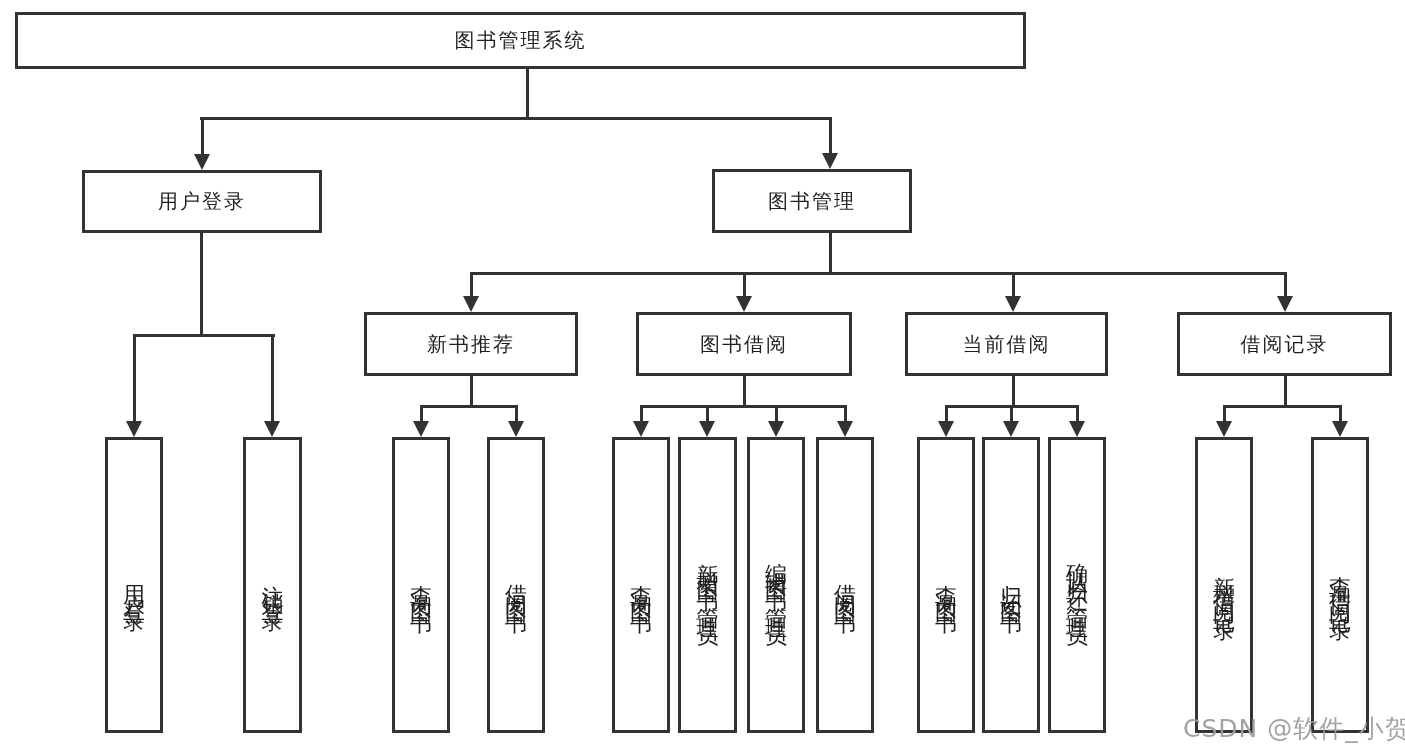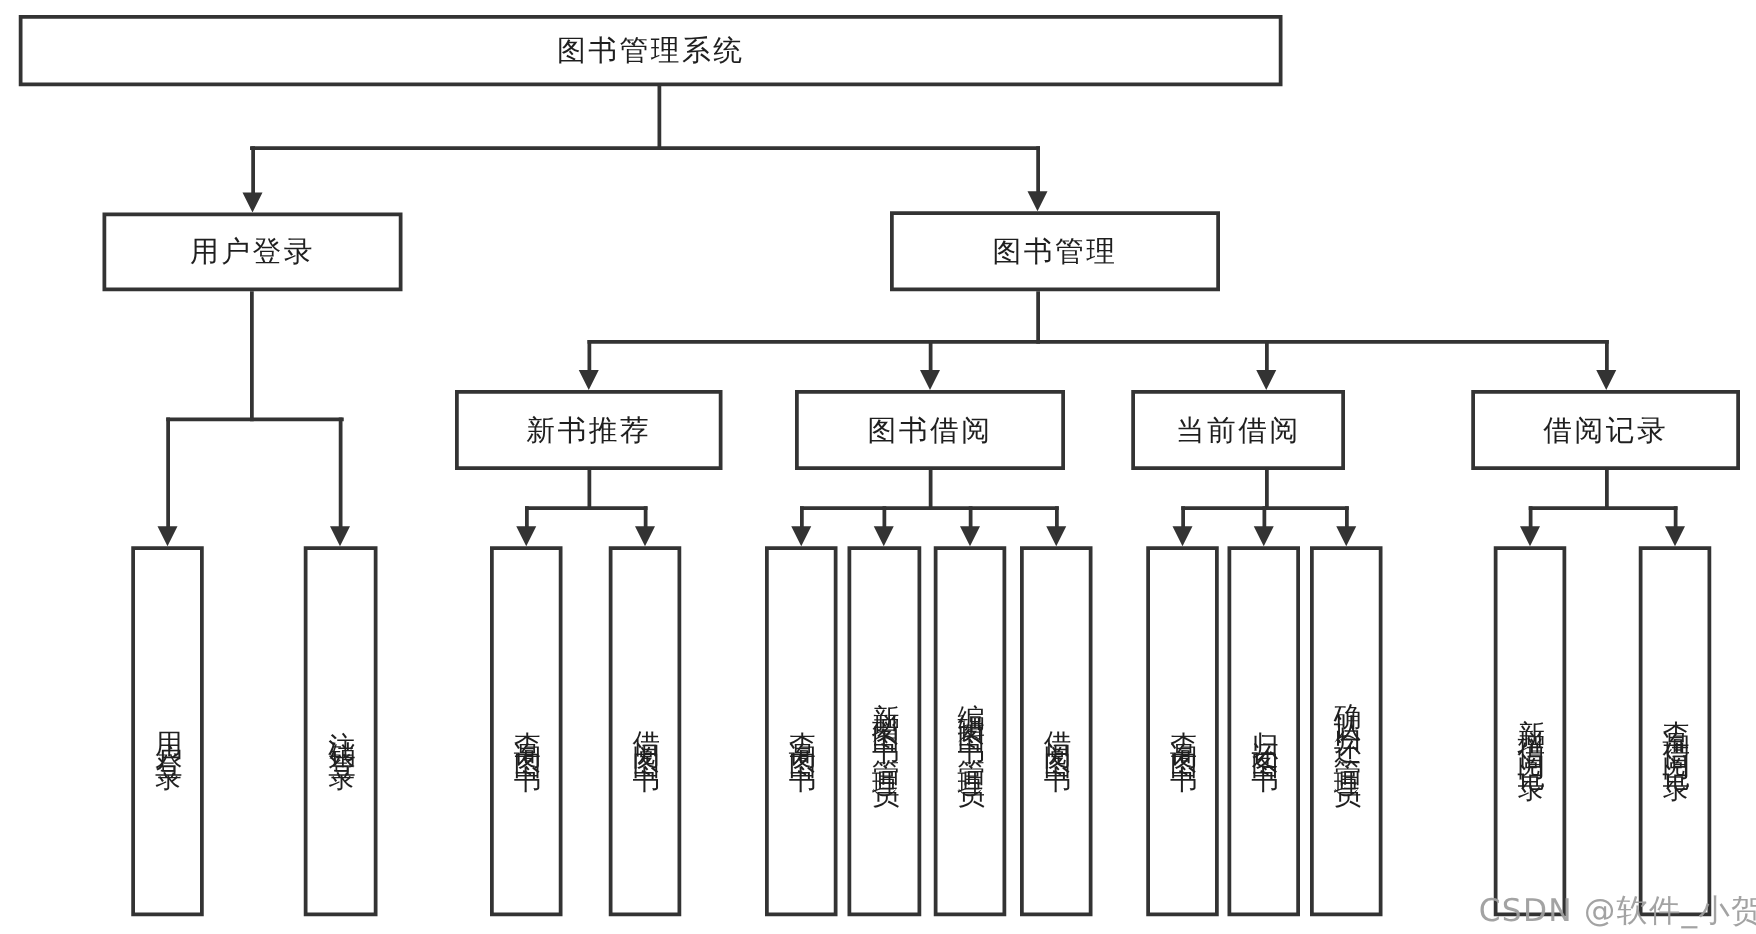--- a/index.html
+++ b/index.html
@@ -4,21 +4,21 @@
 <style>
   html,body{margin:0;padding:0;background:#ffffff;}
   .canvas{
     position:relative;width:1405px;height:747px;background:#ffffff;overflow:hidden;
     font-family:"DejaVu Sans","Liberation Sans",sans-serif;
   }
   .box{
     position:absolute;box-sizing:border-box;border:3px solid #333333;background:#ffffff;
     display:flex;align-items:center;justify-content:center;color:#1f1f1f;
   }
-  .hbox{font-size:23px;letter-spacing:2px;white-space:nowrap;}
+  .hbox{font-size:20px;letter-spacing:2px;white-space:nowrap;}
   .vbox .vtxt{
     writing-mode:vertical-rl;text-orientation:mixed;
     font-size:22px;letter-spacing:9px;line-height:1;color:#1f1f1f;
   }
   .vline{position:absolute;width:3px;background:#333333;}
   .hline{position:absolute;height:3px;background:#333333;}
   .arrow{
     position:absolute;width:0;height:0;
     border-left:8px solid transparent;border-right:8px solid transparent;
     border-top:16px solid #333333;
@@ -40,21 +40,21 @@
   <div class="vline" style="left:526px;top:67px;height:51px;"></div>
   <div class="hline" style="left:200px;top:117px;width:632px;"></div>
   <div class="vline" style="left:201px;top:117px;height:38px;"></div>
   <div class="arrow" style="left:194px;top:154px;"></div>
   <div class="vline" style="left:829px;top:117px;height:37px;"></div>
   <div class="arrow" style="left:822px;top:153px;"></div>
 
   <div class="box hbox" style="left:82px;top:170px;width:240px;height:63px;">
     <span>用户登录</span>
   </div>
-  <div class="box hbox" style="left:712px;top:169px;width:264px;height:64px;">
+  <div class="box hbox" style="left:712px;top:169px;width:200px;height:64px;">
     <span>图书管理</span>
   </div>
 
   <div class="vline" style="left:200px;top:233px;height:104px;"></div>
   <div class="hline" style="left:133px;top:334px;width:142px;"></div>
   <div class="vline" style="left:133px;top:334px;height:88px;"></div>
   <div class="arrow" style="left:126px;top:421px;"></div>
   <div class="vline" style="left:271px;top:334px;height:88px;"></div>
   <div class="arrow" style="left:264px;top:421px;"></div>
 
@@ -68,21 +68,21 @@
   <div class="arrow" style="left:1005px;top:296px;"></div>
   <div class="vline" style="left:1284px;top:272px;height:24px;"></div>
   <div class="arrow" style="left:1277px;top:296px;"></div>
 
   <div class="box hbox" style="left:636px;top:312px;width:216px;height:64px;">
     <span>图书借阅</span>
   </div>
   <div class="box hbox" style="left:364px;top:312px;width:214px;height:64px;">
     <span>新书推荐</span>
   </div>
-  <div class="box hbox" style="left:905px;top:312px;width:171px;height:64px;">
+  <div class="box hbox" style="left:905px;top:312px;width:203px;height:64px;">
     <span>当前借阅</span>
   </div>
   <div class="box hbox" style="left:1177px;top:312px;width:215px;height:64px;">
     <span>借阅记录</span>
   </div>
 
   <div class="vline" style="left:470px;top:374px;height:34px;"></div>
   <div class="hline" style="left:420px;top:405px;width:98px;"></div>
   <div class="vline" style="left:420px;top:405px;height:18px;"></div>
   <div class="arrow" style="left:413px;top:421px;"></div>

